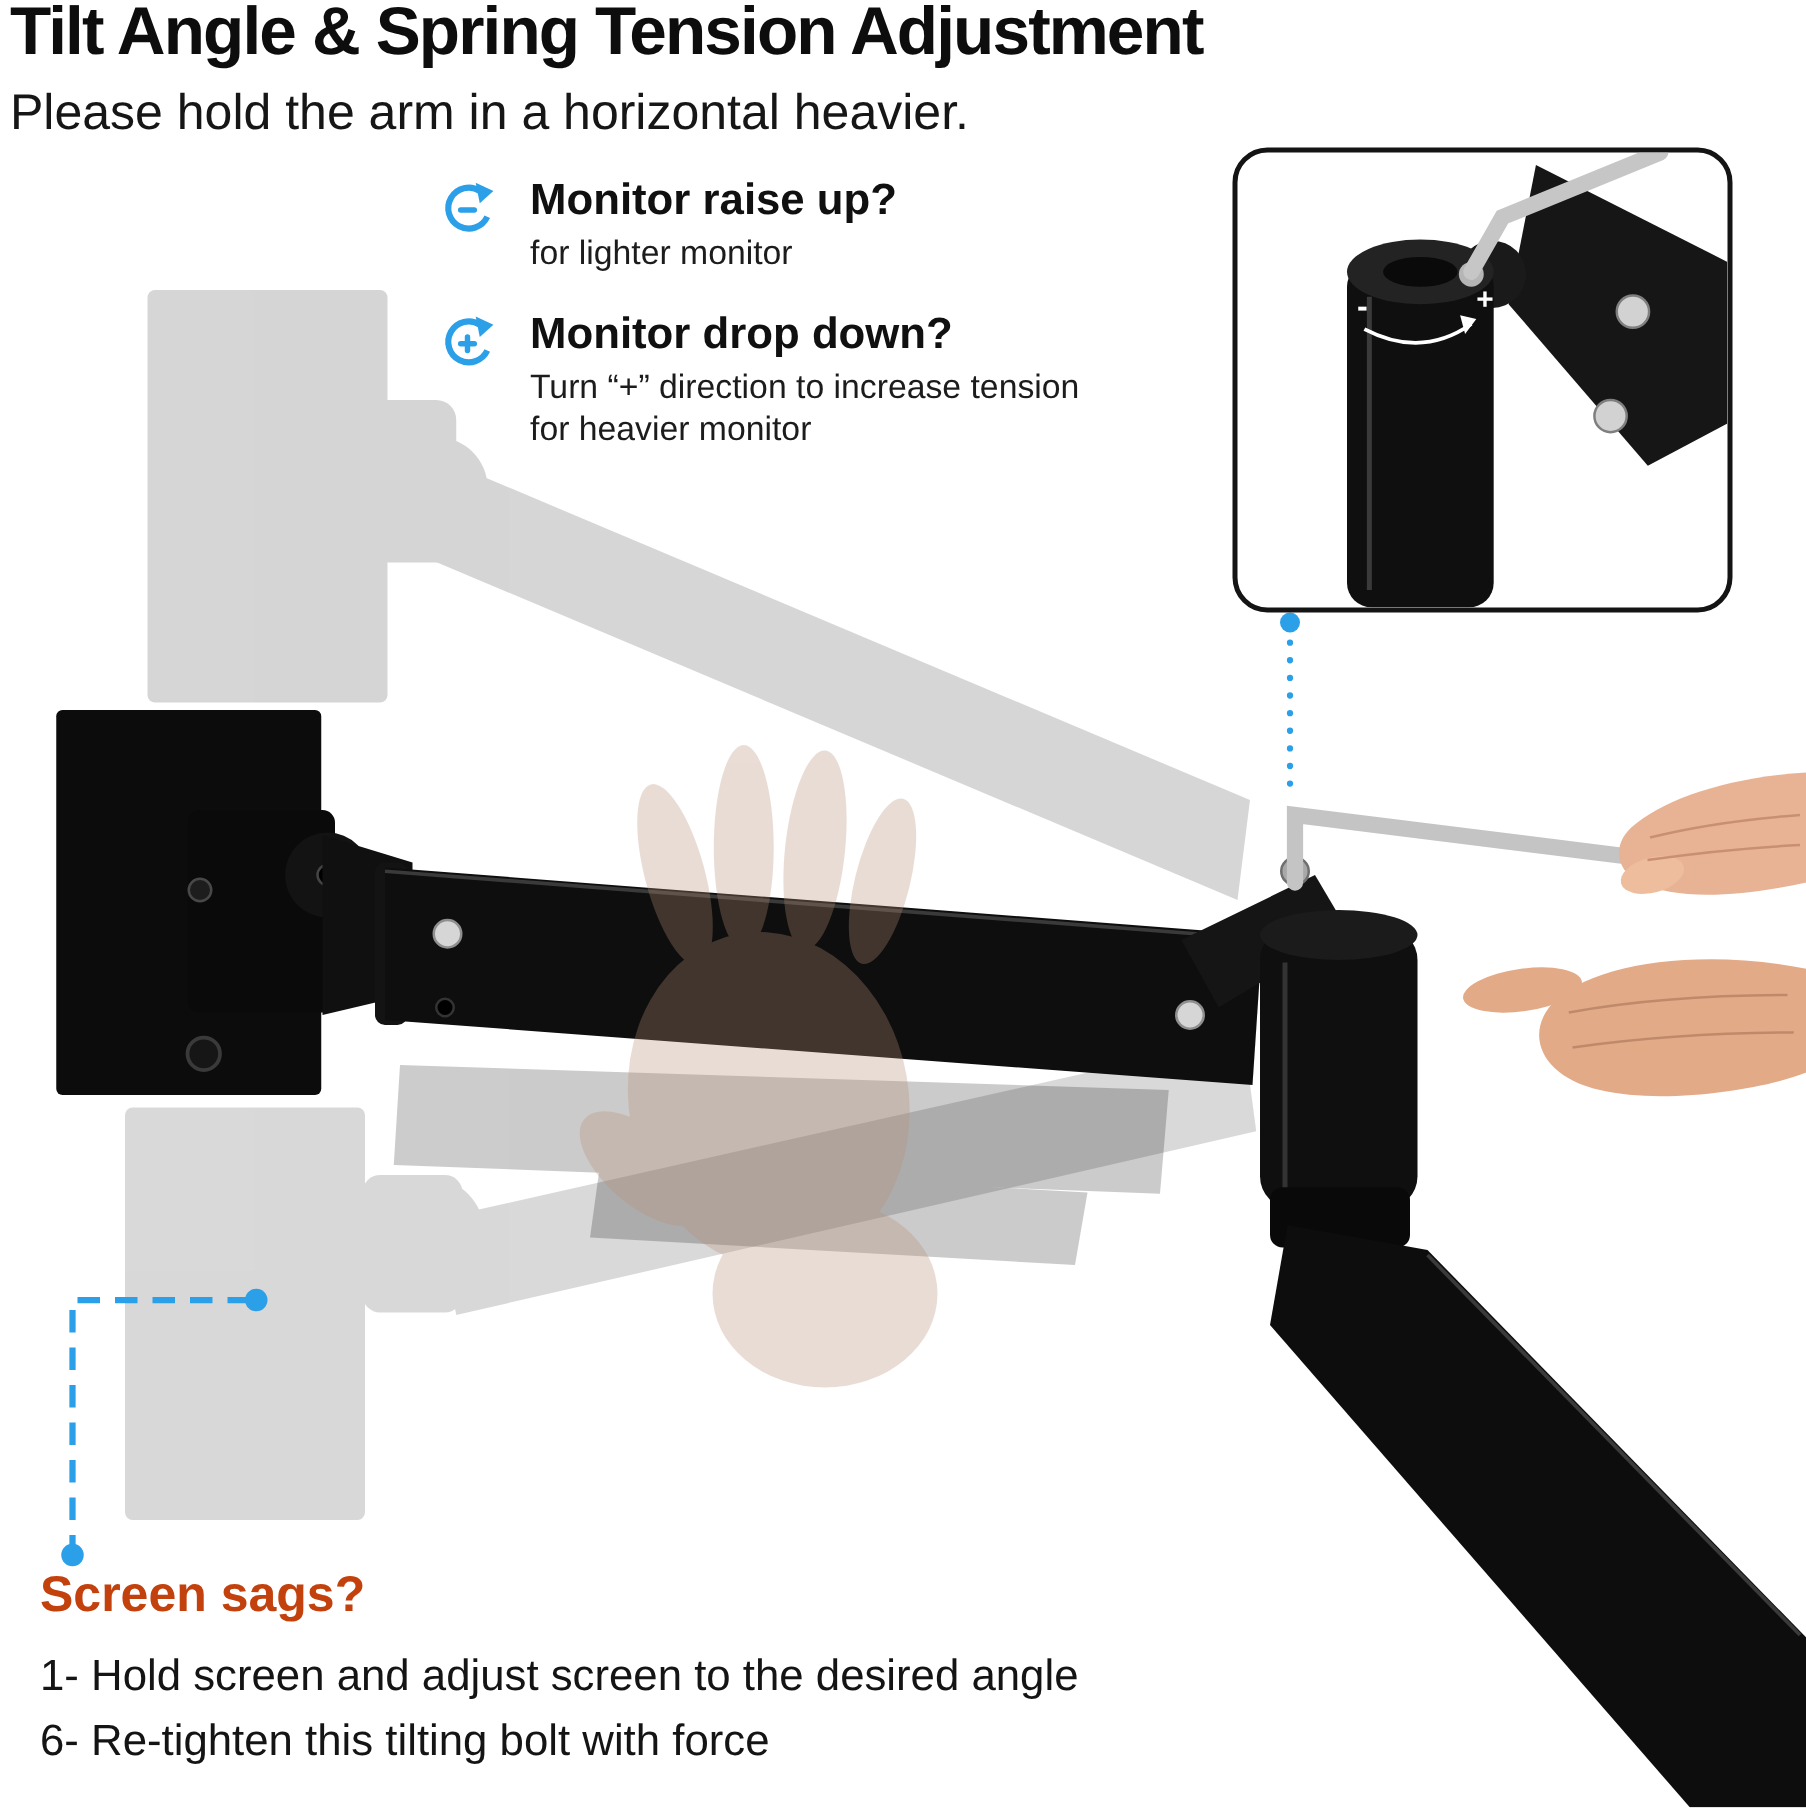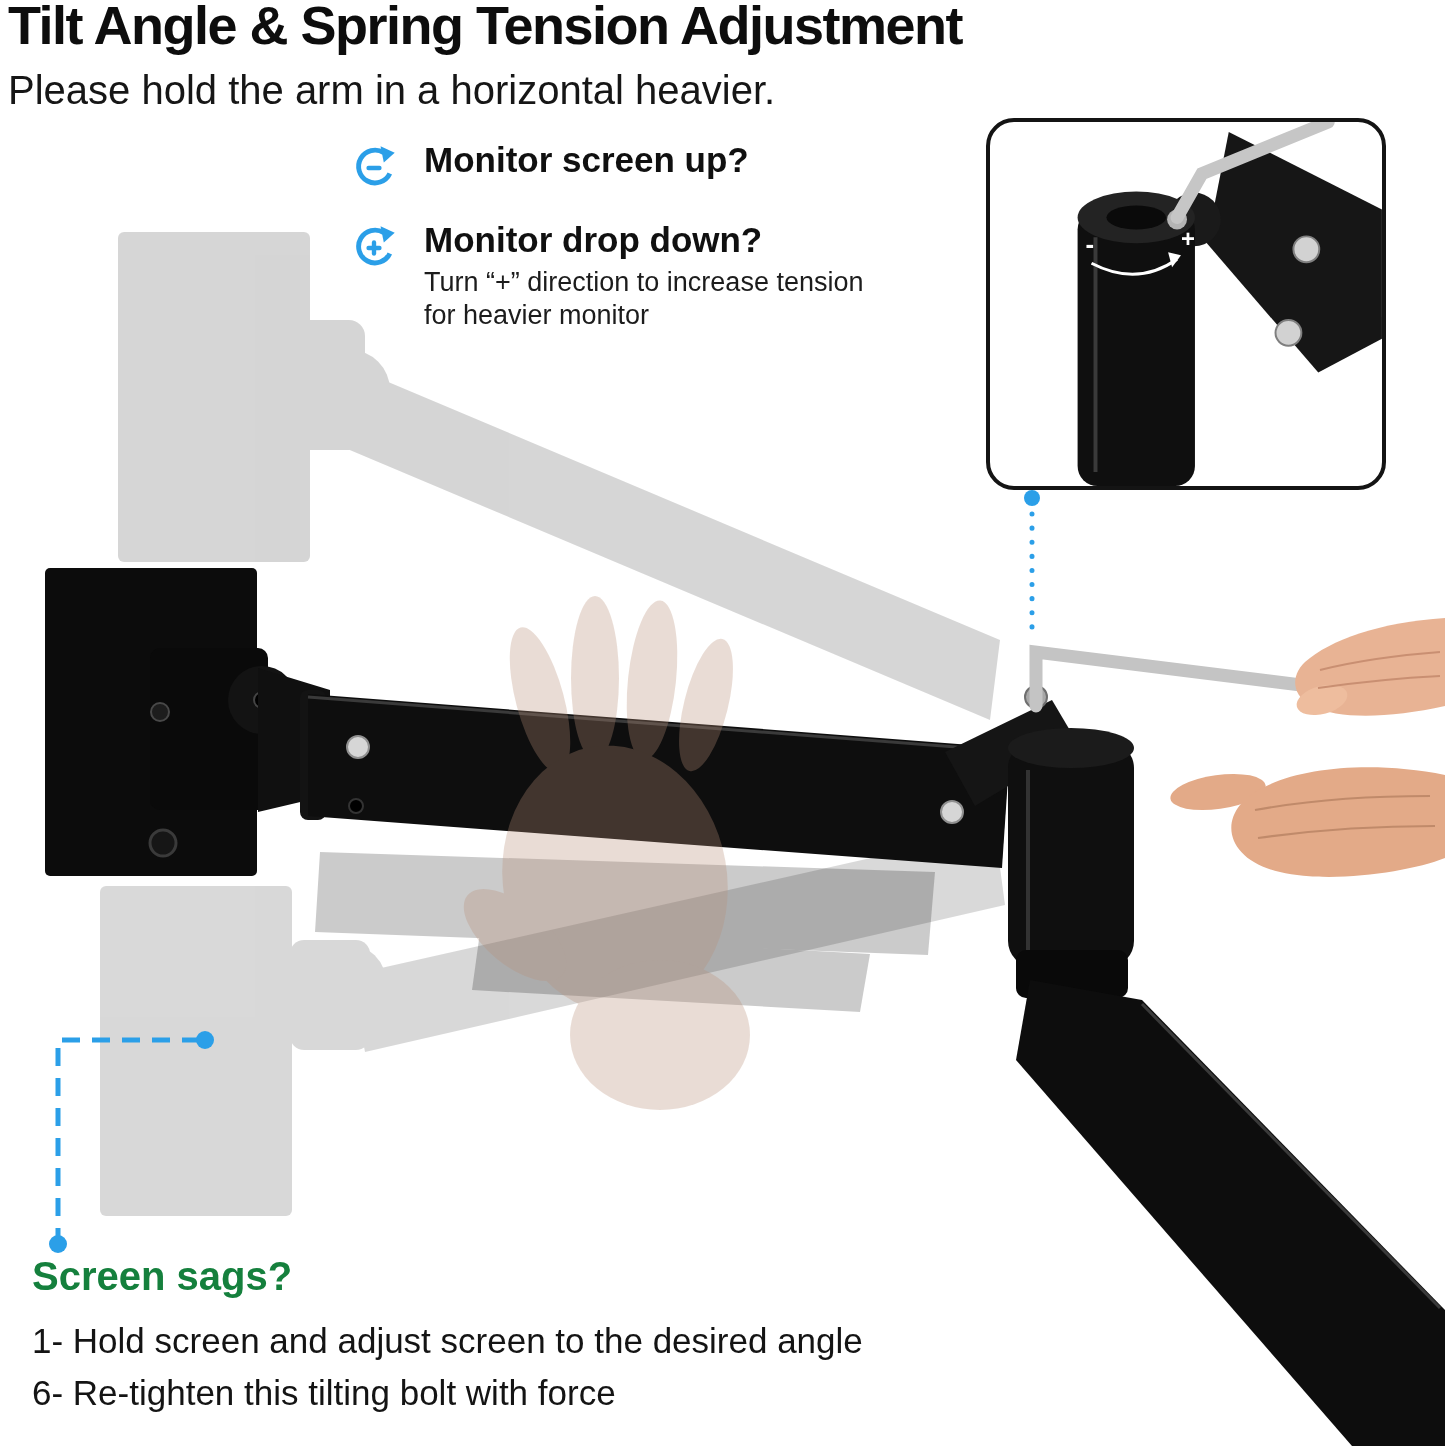--- a/index.html
+++ b/index.html
@@ -16,40 +16,41 @@
   .inst h2{margin:0 0 6px;font-size:35px;font-weight:700;color:#101010;}
   .inst p{margin:0;font-size:27px;line-height:1.24;color:#1c1c1c;white-space:nowrap;}
 
   .inset{position:absolute;left:986px;top:118px;width:400px;height:372px;border:4px solid #141414;
          border-radius:28px;background:#fff;overflow:hidden;z-index:2;}
   .inset svg{width:100%;height:100%;display:block;}
 
   .scene{position:absolute;inset:0;z-index:1;}
 
   .sags{position:absolute;left:32px;top:1254px;z-index:3;}
-  .sags h2{margin:0 0 22px;font-size:40px;font-weight:700;color:#15803d;}
+  .sags h2{margin:0 0 22px;font-size:40px;font-weight:700;color:#c2410c;}
   .sags p{margin:0 0 12px;font-size:35px;color:#141414;}
 </style>
 </head>
 <body>
 
 <div class="page">
 
   <h1 class="title">Tilt Angle &amp; Spring Tension Adjustment</h1>
   <p class="subtitle">Please hold the arm in a horizontal heavier.</p>
 
   <div class="instructions">
     <div class="inst">
       <svg class="inst-icon" viewBox="0 0 44 44">
         <path d="M31,8 A15,15 0 1 0 36.5,27" fill="none" stroke="currentColor" stroke-width="4.5"></path>
         <polygon points="28,2 41,8 31,17" fill="currentColor"></polygon>
         <rect x="15" y="20" width="14" height="4" rx="2" fill="currentColor"></rect>
       </svg>
       <div>
-        <h2>Monitor screen up?</h2>
+        <h2>Monitor raise up?</h2>
+        <p>for lighter monitor</p>
       </div>
     </div>
     <div class="inst">
       <svg class="inst-icon" viewBox="0 0 44 44">
         <path d="M31,8 A15,15 0 1 0 36.5,27" fill="none" stroke="currentColor" stroke-width="4.5"></path>
         <polygon points="28,2 41,8 31,17" fill="currentColor"></polygon>
         <rect x="15" y="20" width="14" height="4" rx="2" fill="currentColor"></rect>
         <rect x="20" y="15" width="4" height="14" rx="2" fill="currentColor"></rect>
       </svg>
       <div>

